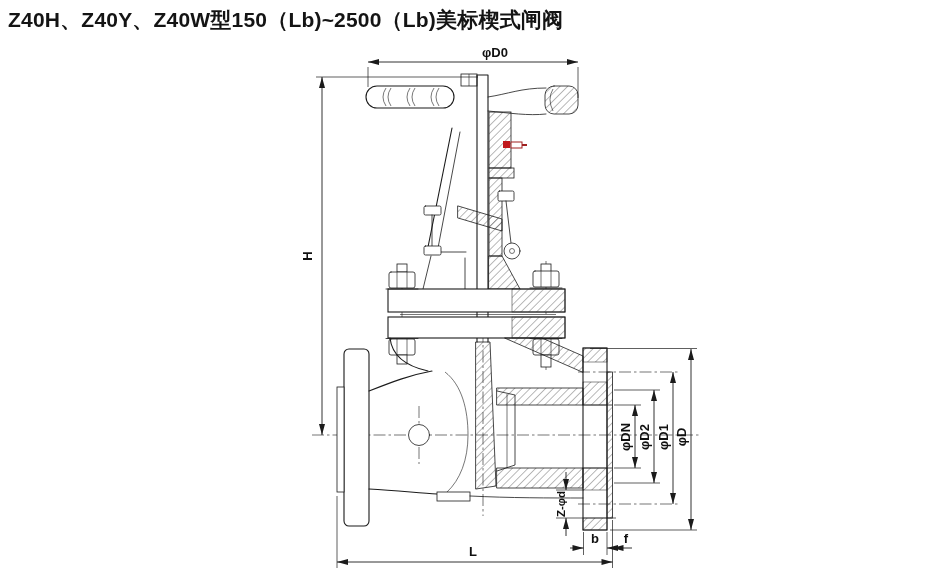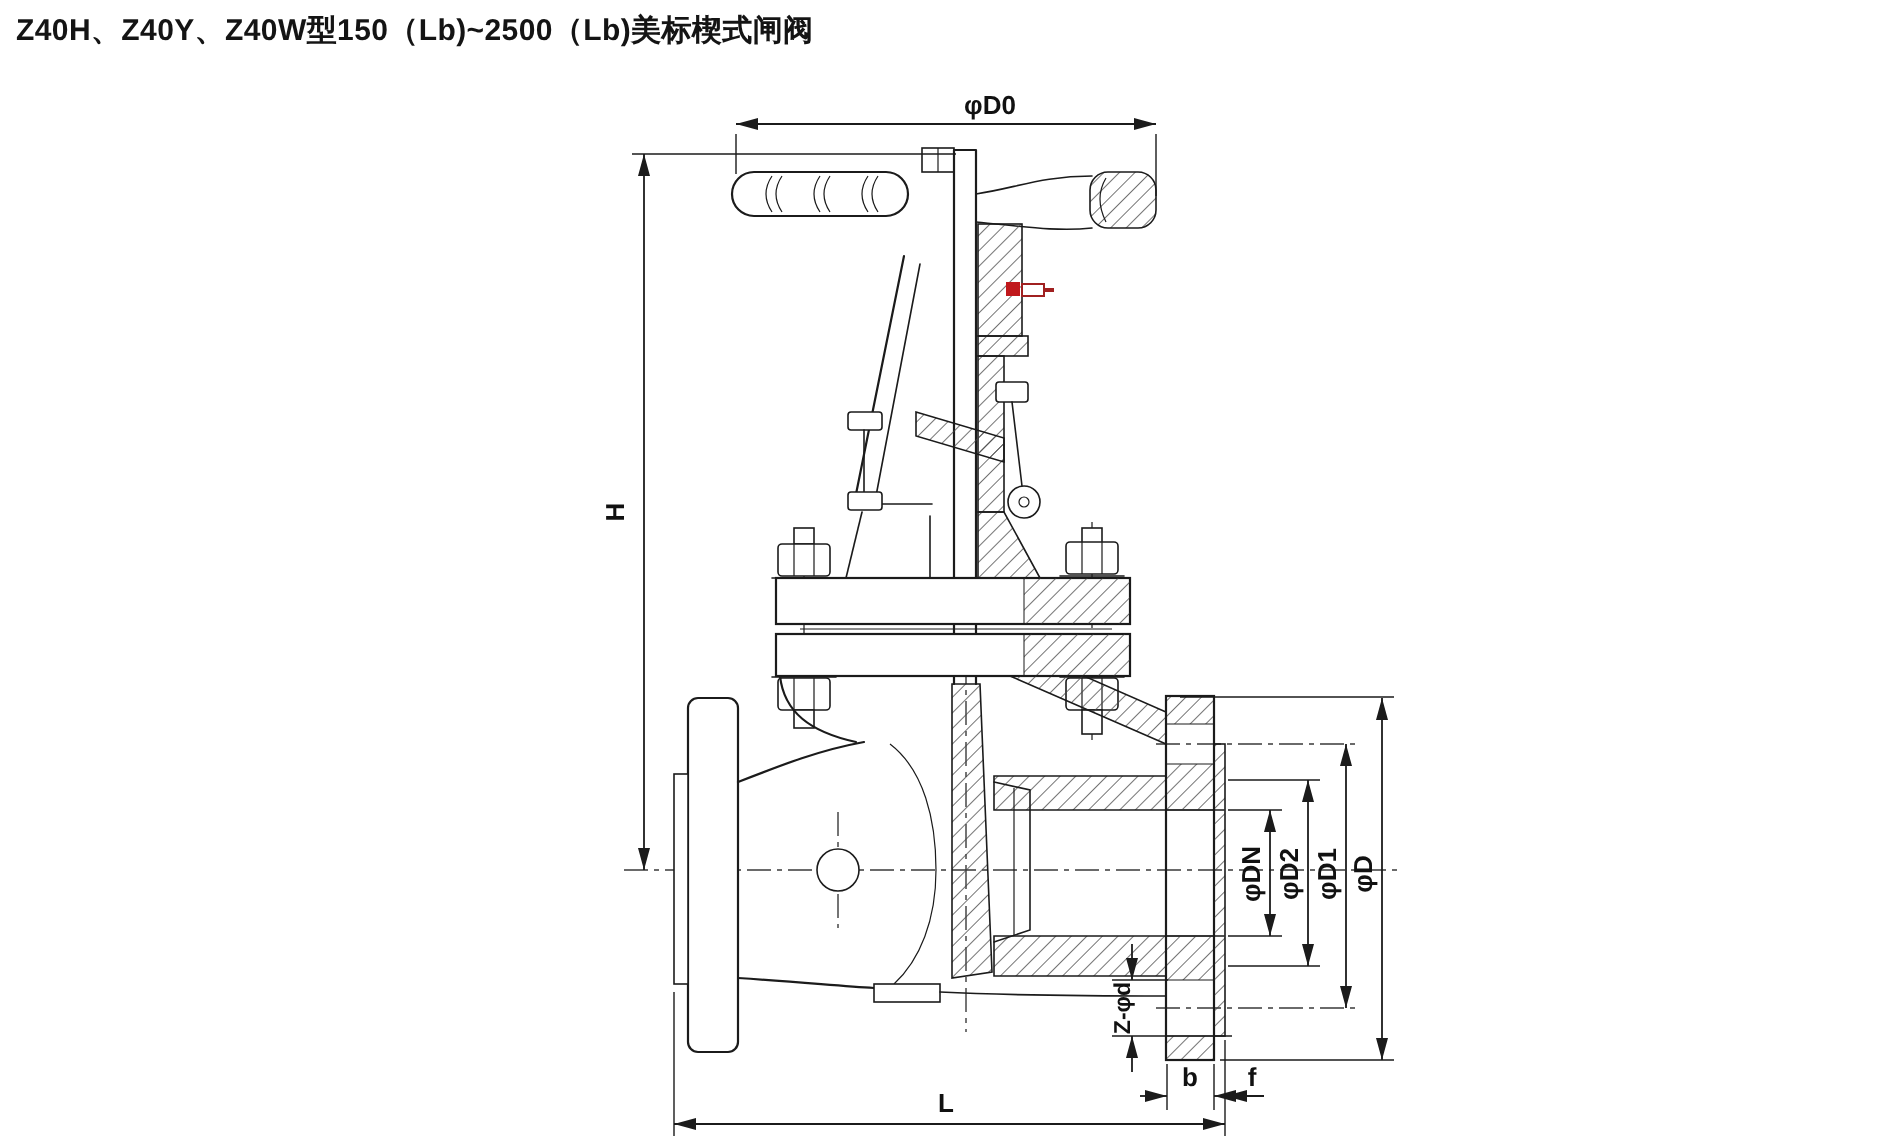--- a/index.html
+++ b/index.html
@@ -1,18 +1,18 @@
 <!DOCTYPE html>
 <html><head>
 <meta charset="utf-8">
 <style>
   html,body{margin:0;padding:0;background:#ffffff;}
   .page{position:relative;width:952px;height:574px;background:#fff;overflow:hidden;
         font-family:"Liberation Sans", sans-serif;}
-  .title{position:absolute;left:8px;top:6px;font-size:15px;font-weight:700;color:#141414;
+  .title{position:absolute;left:8px;top:6px;font-size:21px;font-weight:700;color:#141414;
          letter-spacing:0.2px;white-space:nowrap;}
   svg{position:absolute;left:0;top:0;}
   .ol  {stroke:#1b1b1b;stroke-width:1.1;fill:none;stroke-linecap:round;}
   .ol2 {stroke:#1b1b1b;stroke-width:0.8;fill:none;stroke-linecap:round;}
   .thin{stroke:#1b1b1b;stroke-width:0.6;fill:none;}
   .wfill{fill:#ffffff;}
   .hatchf{fill:url(#hatch);}
   .cl  {stroke:#3a3a3a;stroke-width:0.7;fill:none;stroke-dasharray:12 3 2.5 3;}
   .ext {stroke:#1b1b1b;stroke-width:0.7;fill:none;}
   .dim {stroke:#1b1b1b;stroke-width:0.9;fill:none;marker-start:url(#arr);marker-end:url(#arr);}

